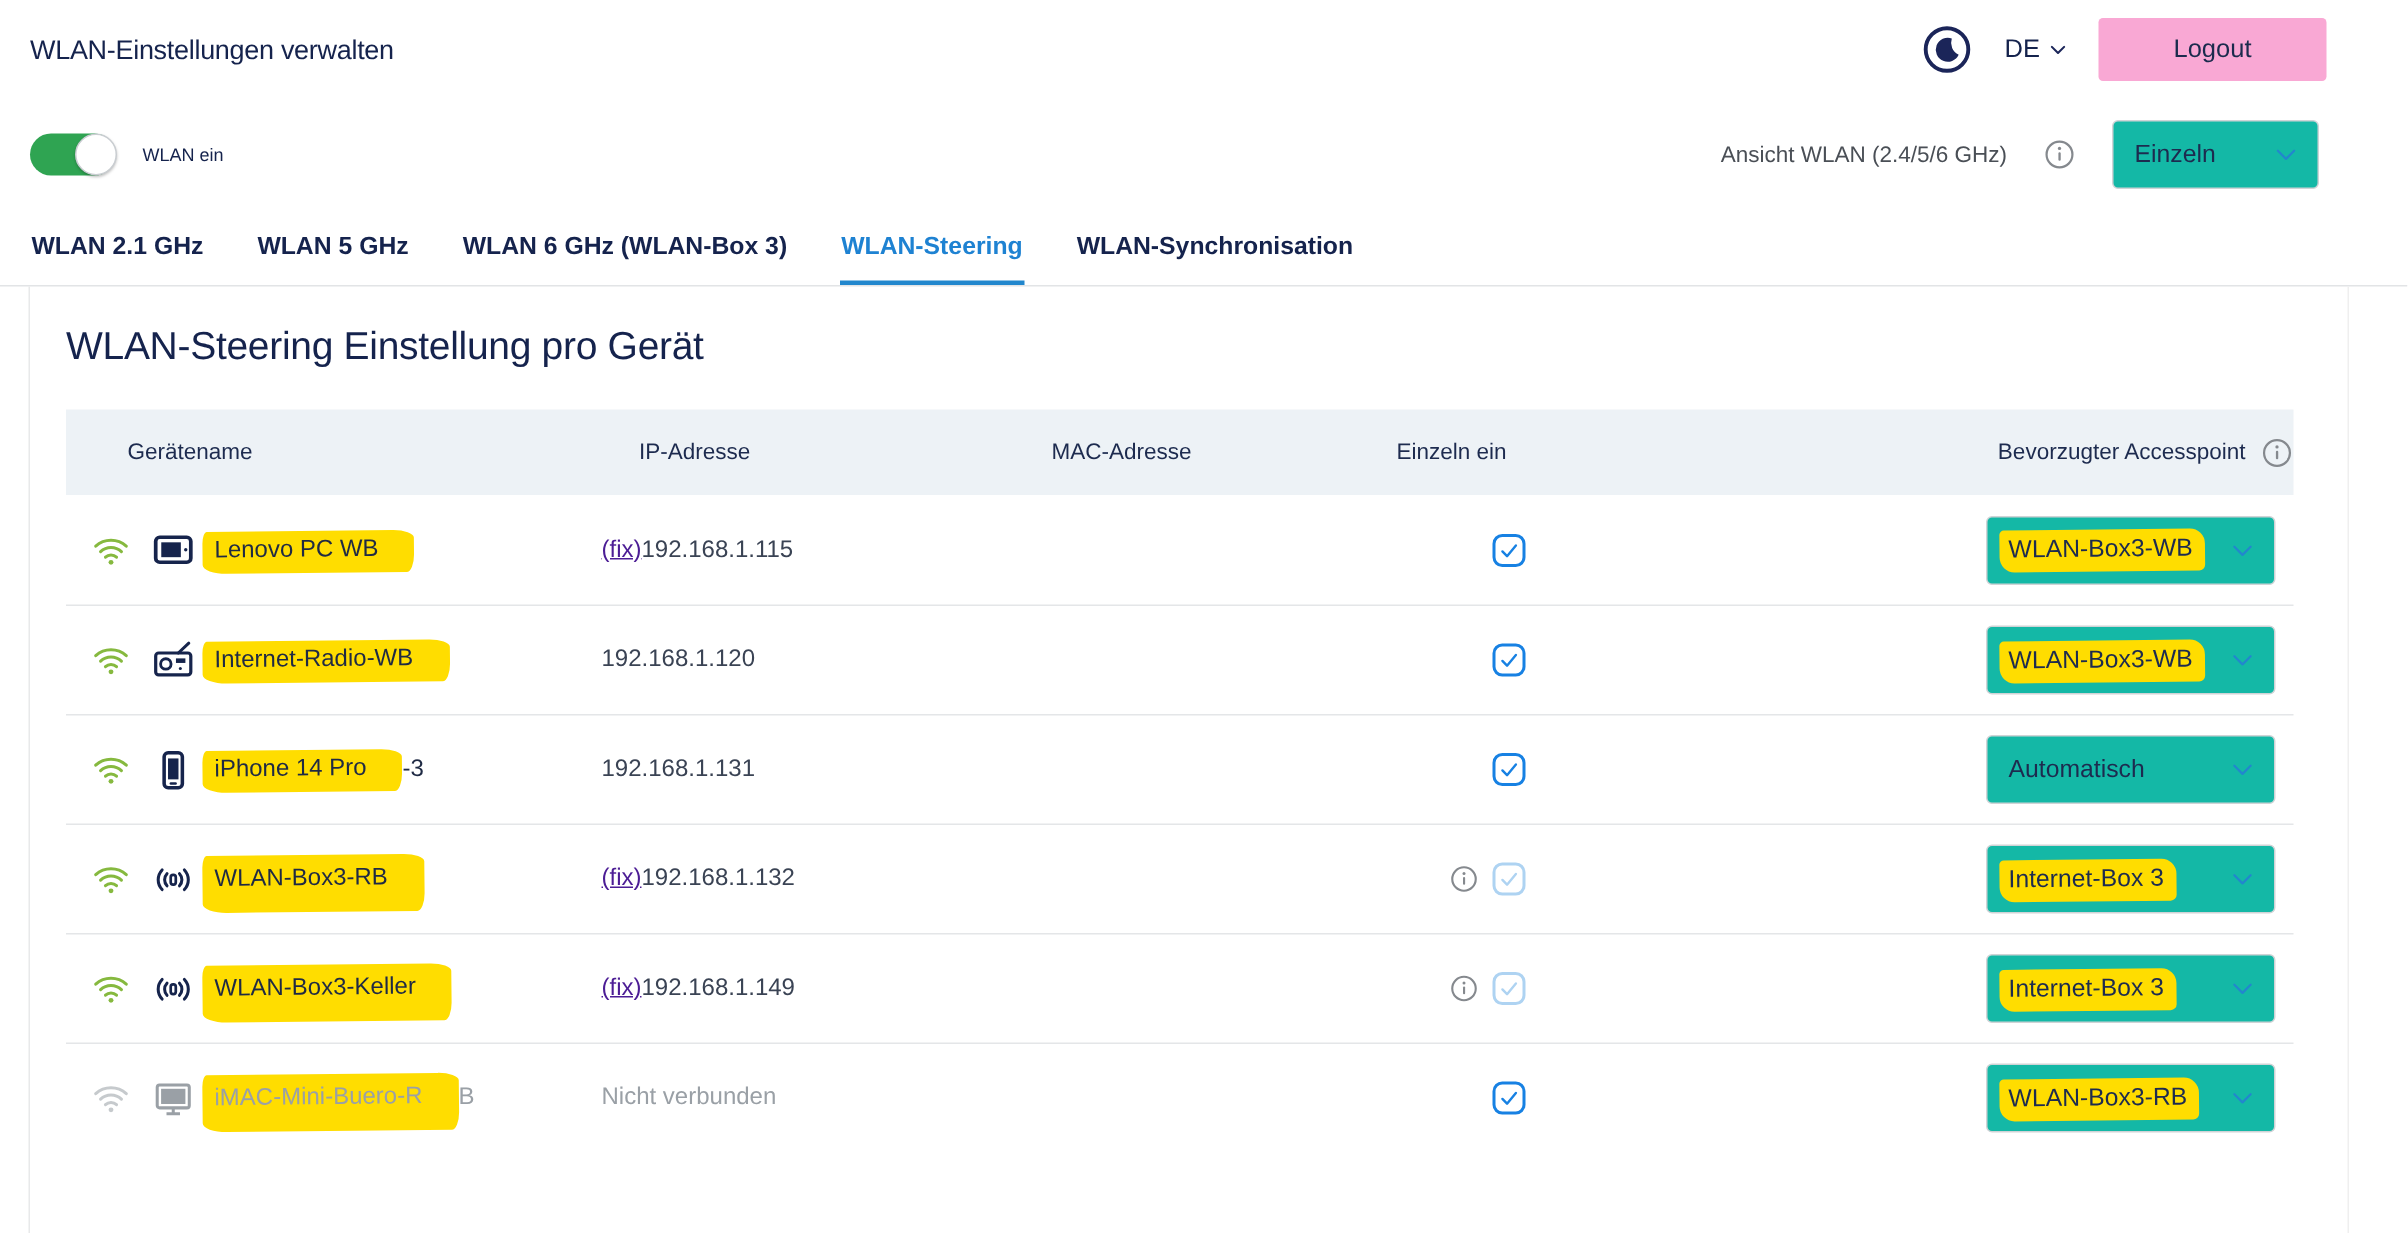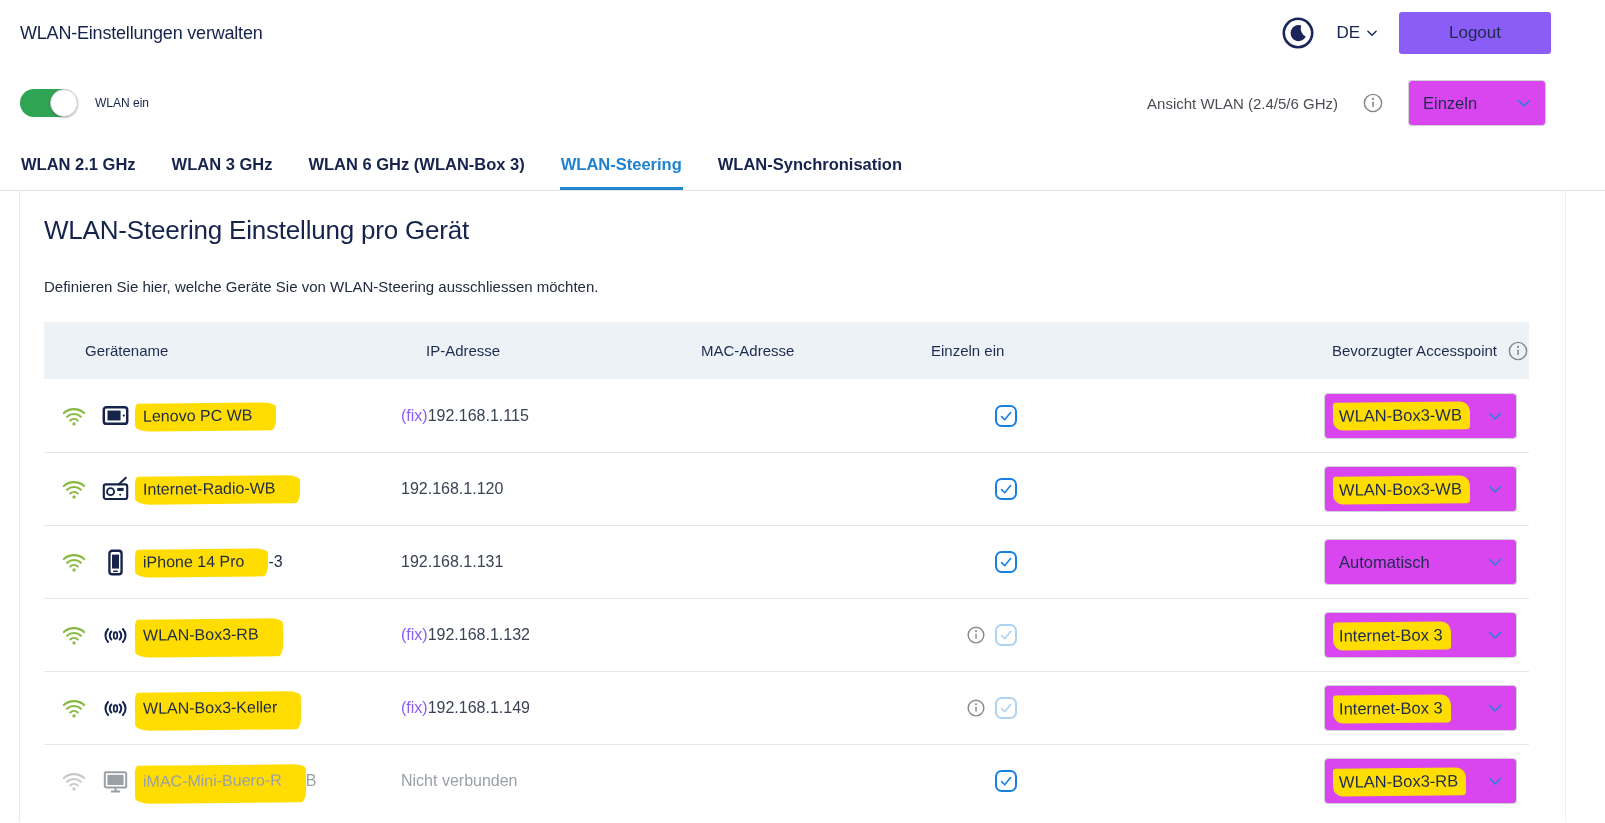--- a/index.html
+++ b/index.html
@@ -9,35 +9,35 @@
     font-family:"Liberation Sans", sans-serif; color:#15234d;
   }
   .page { width:1605px; height:823px; overflow:hidden; }
 
   
   .titlebar { display:flex; justify-content:space-between; align-items:center; padding:10px 54px 0 20px; height:56px; }
   .page-title { font-size:18px; font-weight:500; color:#15234d; letter-spacing:-0.2px; }
   .titlebar-right { display:flex; align-items:center; gap:20px; }
   .moon-btn { width:36px; height:36px; display:flex; align-items:center; justify-content:center; cursor:pointer; }
   .lang { display:flex; align-items:center; gap:5px; font-size:17px; color:#15234d; cursor:pointer; }
-  .logout-btn { width:152px; height:42px; background:#8b5cf6; border:none; border-radius:3px;
+  .logout-btn { width:152px; height:42px; background:#f9a8d4; border:none; border-radius:3px;
     font-family:inherit; font-size:17px; color:#1b2b4d; cursor:pointer; }
 
   
   .controls-row { display:flex; justify-content:space-between; align-items:center; padding:24px 59px 0 20px; }
   .toggle-group { display:flex; align-items:center; }
   .toggle { position:relative; width:57px; height:28px; background:#2fa452; border-radius:14px; cursor:pointer; }
   .toggle .knob { position:absolute; top:0px; right:-1px; width:28px; height:28px; background:#fff;
     border:1px solid #c9cdd1; border-radius:50%; box-shadow:0 1px 2px rgba(0,0,0,.25); }
   .toggle-label { margin-left:18px; font-size:12px; color:#15234d; }
   .view-group { display:flex; align-items:center; gap:24px; }
   .view-label { font-size:15px; color:#4a4f56; }
 
   
-  .select { display:flex; align-items:center; background:#d946ef; border:1px solid #d0d3d6; border-radius:4px;
+  .select { display:flex; align-items:center; background:#14b8a6; border:1px solid #d0d3d6; border-radius:4px;
     height:46px; padding:0 11px 0 14px; cursor:pointer; }
   .select .sel-label { flex:1; font-size:16.5px; color:#1d2b4f; white-space:nowrap; }
   .select.small { width:138px; }
   .select.ap { width:193px; }
 
   
   .tabs { display:flex; gap:34px; padding:0 20px; margin-top:29px; border-bottom:1px solid #e2e4e6; }
   .tab { font-size:16.5px; font-weight:600; color:#15234d; padding:0 1px 13px 1px;
     border-bottom:3px solid transparent; cursor:pointer; white-space:nowrap; }
   .tab.active { color:#1e82d2; border-bottom-color:#2287cd; }
@@ -58,21 +58,21 @@
   .trow { height:73px; }
   .trow + .trow { border-top:1px solid #e4e6e8; }
 
   .cell-device { display:flex; align-items:center; padding-left:17px; }
   .icon { display:inline-flex; align-items:center; justify-content:center; }
   .wifi { width:26px; height:26px; }
   .devicon { width:27px; height:27px; margin-left:15px; }
   .devname { margin-left:14px; font-size:16px; color:#1f2a44; white-space:nowrap; }
 
   .cell-ip { padding-left:25px; font-size:16px; color:#3a4354; white-space:nowrap; }
-  .fix { color:#8b5cf6; margin-left:-25px; }
+  .fix { color:#4c1d95; margin-left:-25px;text-decoration:underline; }
 
   .cell-steering { display:flex; align-items:center; gap:8px; padding-left:35px; }
   .row-info { width:20px; height:20px; }
   .row-info.hidden-icon { visibility:hidden; }
   .checkbox { width:24px; height:24px; cursor:pointer; }
 
   .cell-ap { display:flex; justify-content:flex-end; padding-right:12px; }
 
   
   .hl { background:#fd0; display:inline-block; padding:4px 24px 6px 8px; margin:-4px 0 -6px -8px;
@@ -134,29 +134,28 @@
           <svg width="20" height="20" viewBox="0 0 24 24">
               <path d="M5.5 9l6.5 6.5L18.5 9" fill="none" stroke="#2287cd" stroke-width="1.8" stroke-linecap="round" stroke-linejoin="round"></path>
             </svg>
         </span>
       </div>
     </div>
   </div>
 
   <nav class="tabs">
       <div class="tab">WLAN 2.1 GHz</div>
-      <div class="tab">WLAN 3 GHz</div>
+      <div class="tab">WLAN 5 GHz</div>
       <div class="tab">WLAN 6 GHz (WLAN-Box 3)</div>
       <div class="tab active">WLAN-Steering</div>
       <div class="tab">WLAN-Synchronisation</div>
     </nav>
 
   <div class="content">
     <h2 class="section-title">WLAN-Steering Einstellung pro Gerät</h2>
-    <p class="section-desc">Definieren Sie hier, welche Geräte Sie von WLAN-Steering ausschliessen möchten.</p>
 
     <div class="table">
       <div class="thead">
         <div class="th-device">Gerätename</div>
         <div class="th-ip">IP-Adresse</div>
         <div>MAC-Adresse</div>
         <div>Einzeln ein</div>
         <div class="th-ap">
           <span>Bevorzugter Accesspoint</span>
           <span>

